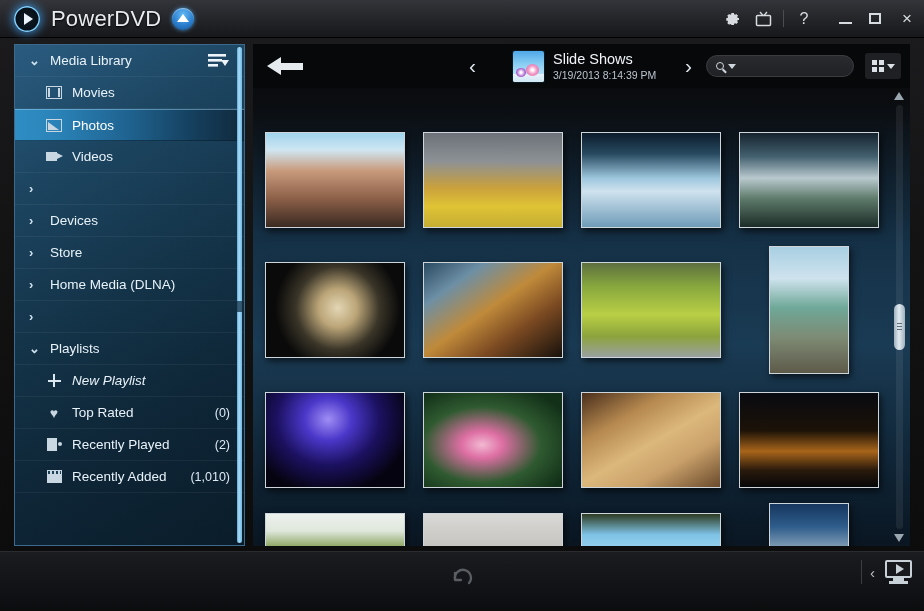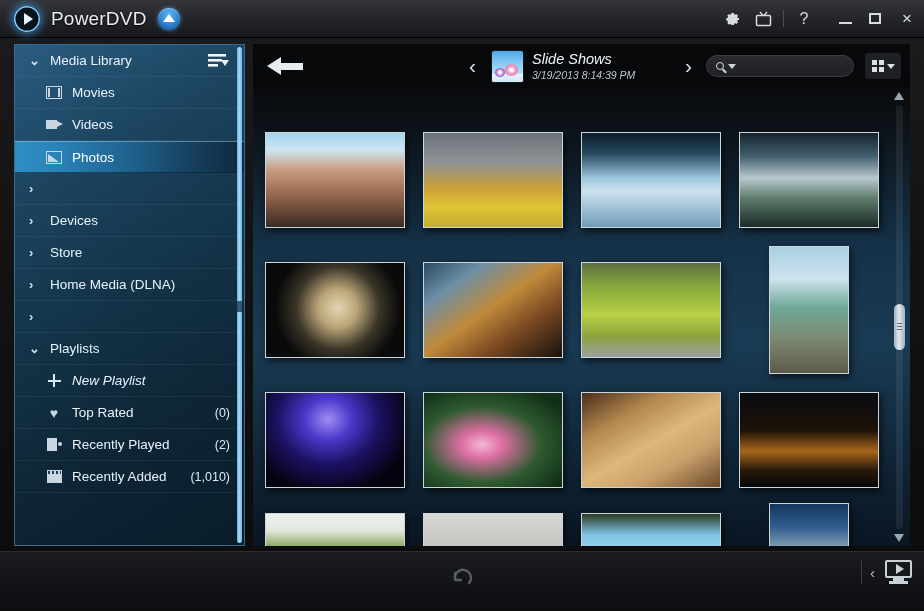--- a/index.html
+++ b/index.html
@@ -26,21 +26,21 @@
     background: radial-gradient(circle at 50% 50%, #0d1a24 0%, #071019 60%, #04090e 100%);
     box-shadow: 0 0 9px 2px rgba(60,150,225,0.75), inset 0 0 0 1.5px #7fd0ff;
     display: flex; align-items: center; justify-content: center;
   }
   .tb-logo .tri {
     width: 0; height: 0; margin-left: 3px;
     border-left: 9px solid #eaf6ff;
     border-top: 6px solid transparent; border-bottom: 6px solid transparent;
   }
   .tb-title {
-    margin-left: 11px; font-size: 19px; letter-spacing: .2px;
+    margin-left: 11px; font-size: 22px; letter-spacing: .2px;
     color: #e9ecef; text-shadow: 0 1px 2px #000; font-weight: 500;
   }
   .tb-up {
     margin-left: 11px; width: 22px; height: 22px; border-radius: 50%;
     background: radial-gradient(circle at 50% 30%, #63b8f4 0%, #2b7fd0 55%, #16538f 100%);
     box-shadow: 0 0 4px rgba(80,170,240,.8), inset 0 1px 1px rgba(255,255,255,.45);
     display: flex; align-items: center; justify-content: center; cursor: pointer;
   }
   .tb-up .arr {
     width: 0; height: 0; margin-bottom: 2px;
@@ -138,21 +138,21 @@
     position: absolute; left: 0; top: 0; width: 657px; height: 44px;
     background: #07080a; display: flex; align-items: center;
   }
   .back-arrow { position: absolute; left: 14px; top: 11px; width: 36px; height: 22px; cursor: pointer; }
   .back-arrow .shaft { position: absolute; right: 0; top: 8px; width: 24px; height: 7px; background: #e6ebf0; }
   .back-arrow .head { position: absolute; left: 0; top: 2px; width: 0; height: 0;
     border-right: 14px solid #e6ebf0; border-top: 9.5px solid transparent; border-bottom: 9.5px solid transparent; }
   .nav-chev { position: absolute; top: 12px; font-size: 21px; color: #dfe6ec; cursor: pointer; line-height: 20px;
     font-family: "Liberation Sans", sans-serif; }
   .nav-chev.prev { left: 216px; } .nav-chev.next { left: 432px; }
-  .crumb { position: absolute; left: 239px; top: 7px; display: flex; align-items: center; font-style: italic; }
+  .crumb { position: absolute; left: 260px; top: 7px; display: flex; align-items: center; }
   .crumb-thumb {
     width: 31px; height: 31px; flex: 0 0 31px; border-radius: 2px; overflow: hidden; position: relative;
     background: linear-gradient(180deg, #4fa8e8 0%, #8dd0f4 45%, #d9eefb 100%);
     box-shadow: 0 0 0 1px #0e1a22;
   }
   .crumb-thumb .f1 { position: absolute; left: 13px; top: 13px; width: 13px; height: 12px; border-radius: 50%;
     background: radial-gradient(circle at 50% 50%, #fff 10%, #f29ec8 45%, #d8559d 100%); }
   .crumb-thumb .f2 { position: absolute; left: 3px; top: 17px; width: 10px; height: 9px; border-radius: 50%;
     background: radial-gradient(circle at 50% 50%, #fff 12%, #b06ad0 60%, #7d3ca8 100%); }
   .crumb-thumb .f3 { position: absolute; left: 0; bottom: 0; width: 31px; height: 8px;
@@ -302,34 +302,34 @@
         <div class="sb-row group">
           <span class="sb-chev">⌄</span>
           <span class="sb-label">Media Library</span>
         </div>
         <div class="sb-row child">
           <span class="sb-icon">
             <span class="ic-film"></span>
           </span>
           <span class="sb-label">Movies</span>
         </div>
+        <div class="sb-row child selected">
+          <span class="sb-icon">
+            <span class="ic-pic"></span>
+          </span>
+          <span class="sb-label">Photos</span>
+        </div>
         <div class="sb-row child">
           <span class="sb-icon">
             <span class="ic-cam">
               <i></i>
               <b></b>
             </span>
           </span>
           <span class="sb-label">Videos</span>
-        </div>
-        <div class="sb-row child selected">
-          <span class="sb-icon">
-            <span class="ic-pic"></span>
-          </span>
-          <span class="sb-label">Photos</span>
         </div>
         <div class="sb-row group">
           <span class="sb-chev">›</span>
         </div>
         <div class="sb-row group">
           <span class="sb-chev">›</span>
           <span class="sb-label">Devices</span>
         </div>
         <div class="sb-row group">
           <span class="sb-chev">›</span>

